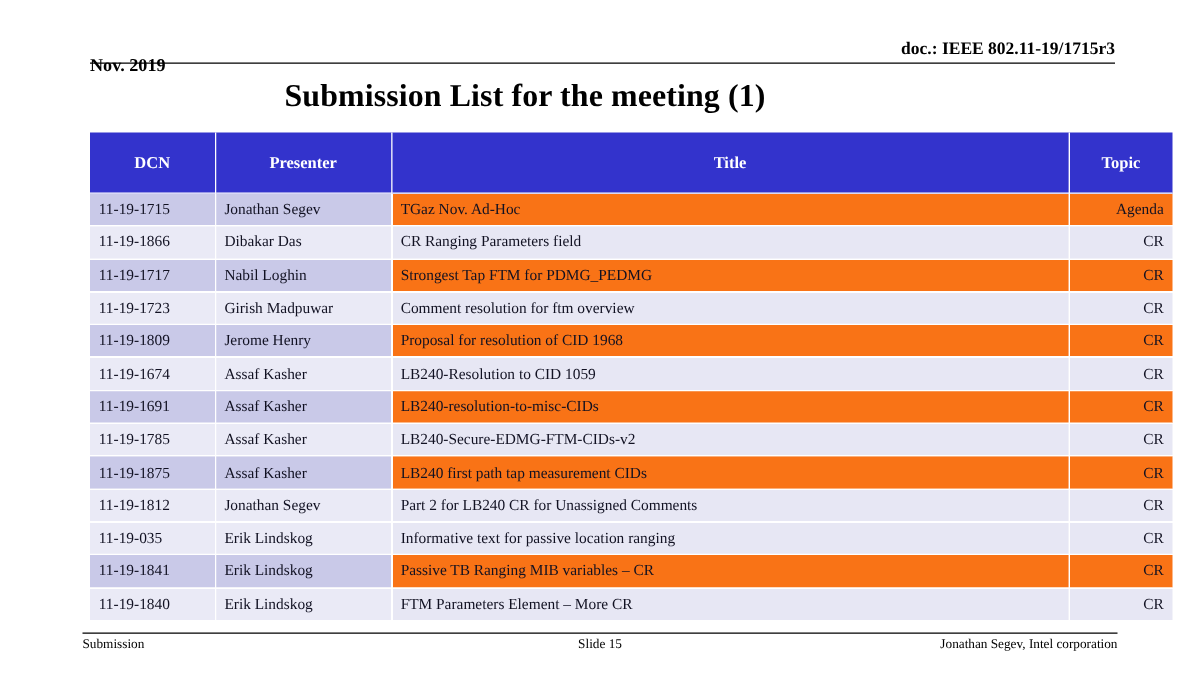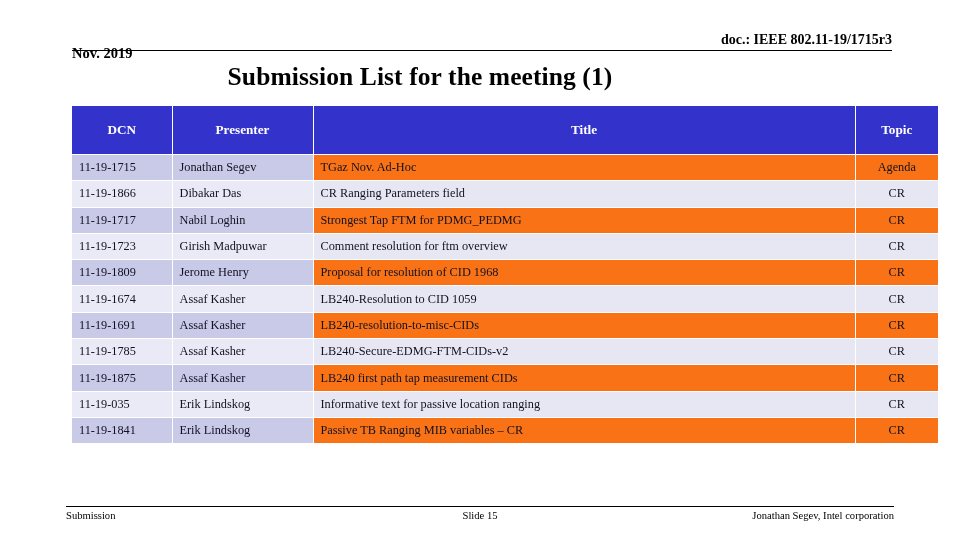--- a/index.html
+++ b/index.html
@@ -115,21 +115,21 @@
   .sub-table tbody tr.odd  td { background: #f97316; }
   .sub-table tbody tr.even td { background: #e7e7f4; }
   .sub-table tbody tr.even td.td-dcn,
   .sub-table tbody tr.even td.td-pres { background: #eaeaf6; }
   .sub-table tbody tr.odd td.td-dcn,
   .sub-table tbody tr.odd td.td-pres { background: #c9c9e8; }
 
   .td-dcn   { text-align: left; }
   .td-pres  { text-align: left; }
   .td-title { text-align: left; }
-  .td-topic { text-align: center; }
+  .td-topic { text-align: right; }
 
   
   .footer-rule {
     position: absolute;
     left: 66px;
     top: 506px;
     width: 828px;
     height: 0;
     border-top: 1.6px solid #000000;
   }
@@ -238,29 +238,41 @@
         <td class="td-title">LB240-Secure-EDMG-FTM-CIDs-v2</td>
         <td class="td-topic td-last">CR</td>
       </tr>
       <tr class="odd">
         <td class="td-dcn td-first">11-19-1875</td>
         <td class="td-pres">Assaf Kasher</td>
         <td class="td-title">LB240 first path tap measurement CIDs</td>
         <td class="td-topic td-last">CR</td>
       </tr>
       <tr class="even">
+        <td class="td-dcn td-first">11-19-1812</td>
+        <td class="td-pres">Jonathan Segev</td>
+        <td class="td-title">Part 2 for LB240 CR for Unassigned Comments</td>
+        <td class="td-topic td-last">CR</td>
+      </tr>
+      <tr class="even">
         <td class="td-dcn td-first">11-19-035</td>
         <td class="td-pres">Erik Lindskog</td>
         <td class="td-title">Informative text for passive location ranging</td>
         <td class="td-topic td-last">CR</td>
       </tr>
       <tr class="odd">
         <td class="td-dcn td-first">11-19-1841</td>
         <td class="td-pres">Erik Lindskog</td>
         <td class="td-title">Passive TB Ranging MIB variables – CR</td>
+        <td class="td-topic td-last">CR</td>
+      </tr>
+      <tr class="even">
+        <td class="td-dcn td-first">11-19-1840</td>
+        <td class="td-pres">Erik Lindskog</td>
+        <td class="td-title">FTM Parameters Element – More CR</td>
         <td class="td-topic td-last">CR</td>
       </tr>
     </tbody>
 </table>
 
 <div class="footer-rule"></div>
 <div class="slide-footer">
   <div class="ft-left">Submission</div>
   <div class="ft-center">Slide 15</div>
   <div class="ft-right">Jonathan Segev, Intel corporation</div>

